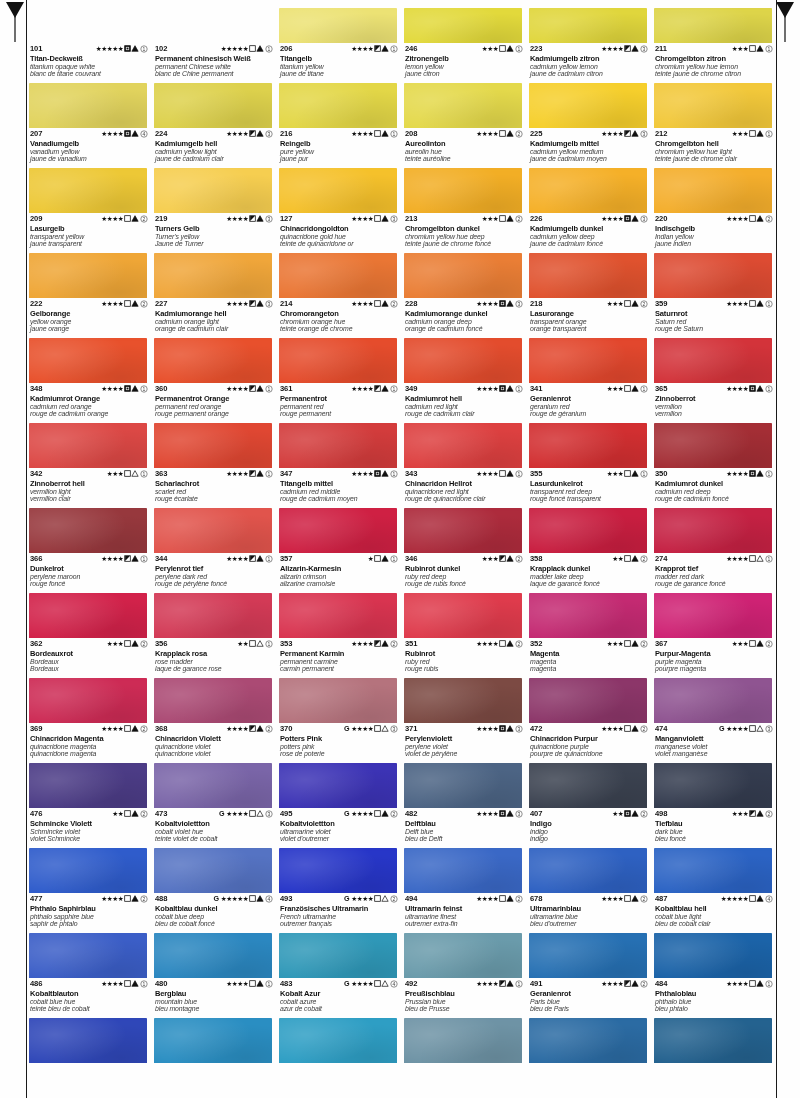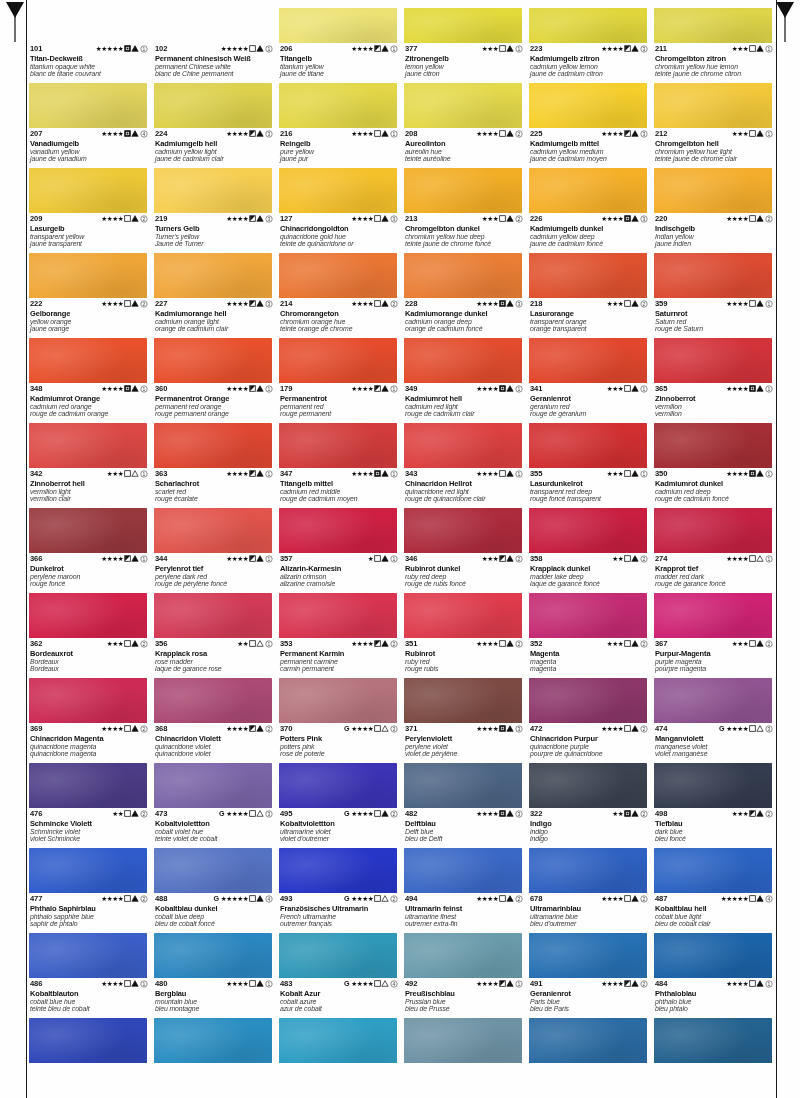--- a/index.html
+++ b/index.html
@@ -304,21 +304,21 @@
             <div class="name-fr">jaune de titane</div>
           </div>
           <div class="swatch">
             <div class="paint" style="background: rgb(227, 215, 71);"></div>
             <div class="grain"></div>
           </div>
         </div>
         <div class="cell">
           <div class="info">
             <div class="info-top">
-              <span class="code">377</span>
+              <span class="code">246</span>
               <span class="marks">
                 <span class="stars">★★★</span>
                 <span class="sym">
                   <svg width="7" height="7" viewBox="0 0 10 10">
                     <rect x="1" y="1" width="8" height="8" stroke="#111" stroke-width="1.1" fill="none"></rect>
                   </svg>
                 </span>
                 <span class="sym">
                   <svg width="8" height="7" viewBox="0 0 11 10">
                     <polygon points="5.5,1 10,9 1,9" stroke="#111" stroke-width="1" fill="#111"></polygon>
@@ -1085,21 +1085,21 @@
             <div class="name-fr">rouge permanent orange</div>
           </div>
           <div class="swatch">
             <div class="paint" style="background: rgb(224, 71, 50);"></div>
             <div class="grain"></div>
           </div>
         </div>
         <div class="cell">
           <div class="info">
             <div class="info-top">
-              <span class="code">179</span>
+              <span class="code">361</span>
               <span class="marks">
                 <span class="stars">★★★★</span>
                 <span class="sym">
                   <svg width="7" height="7" viewBox="0 0 10 10">
                     <rect x="1" y="1" width="8" height="8" stroke="#111" stroke-width="1.1" fill="none"></rect>
                     <polygon points="1.6,1.6 8.4,1.6 1.6,8.4" fill="#111"></polygon>
                   </svg>
                 </span>
                 <span class="sym">
                   <svg width="8" height="7" viewBox="0 0 11 10">
@@ -2174,21 +2174,21 @@
             <div class="name-fr">bleu de Delft</div>
           </div>
           <div class="swatch">
             <div class="paint" style="background: rgb(58, 104, 198);"></div>
             <div class="grain"></div>
           </div>
         </div>
         <div class="cell">
           <div class="info">
             <div class="info-top">
-              <span class="code">322</span>
+              <span class="code">407</span>
               <span class="marks">
                 <span class="stars">★★</span>
                 <span class="sym">
                   <svg width="7" height="7" viewBox="0 0 10 10">
                     <rect x="1" y="1" width="8" height="8" stroke="#111" stroke-width="1.1" fill="#111"></rect>
                     <rect x="2.7" y="2.7" width="4.6" height="4.6" fill="#fff"></rect>
                     <rect x="3.6" y="3.6" width="2.8" height="2.8" fill="#111"></rect>
                   </svg>
                 </span>
                 <span class="sym">

